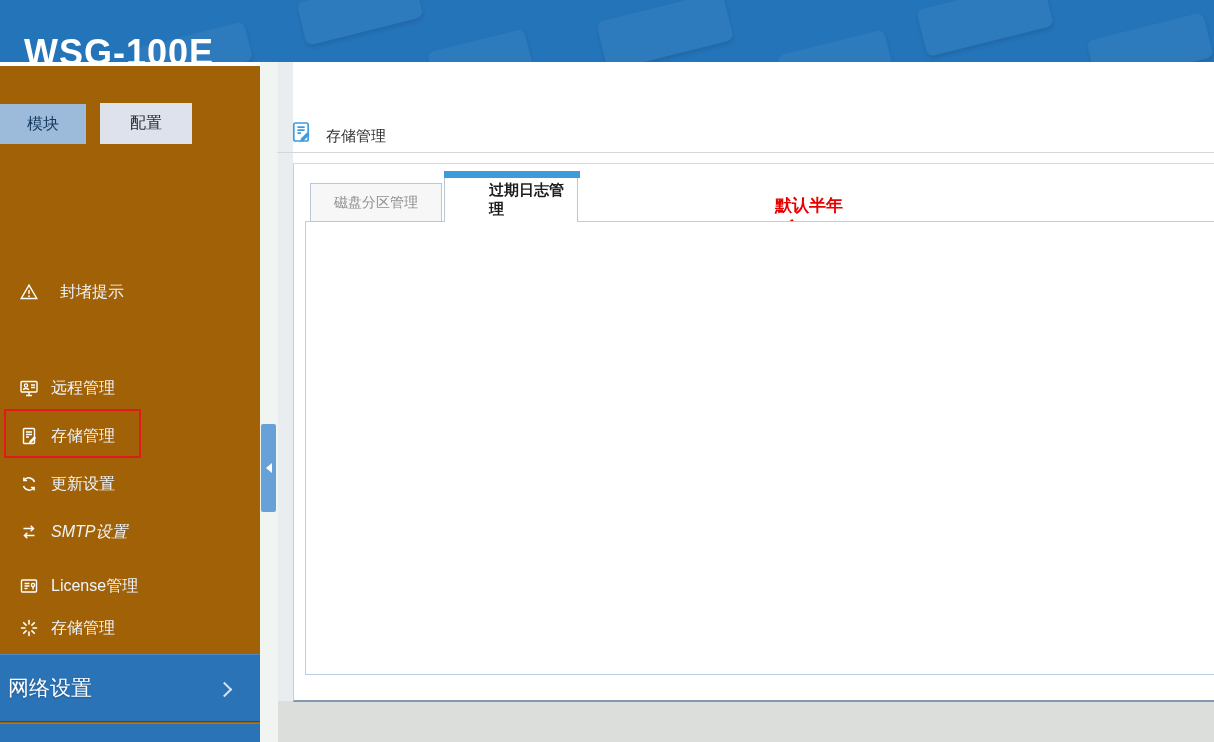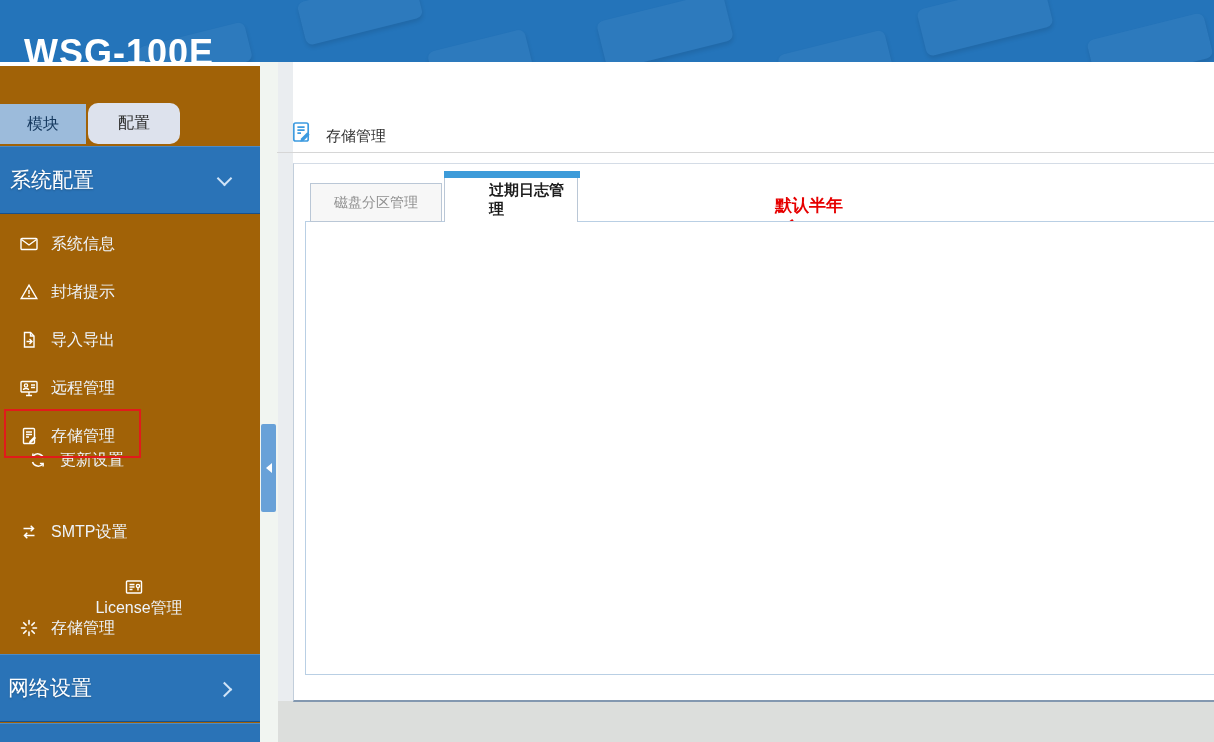--- a/index.html
+++ b/index.html
@@ -11,21 +11,21 @@
   .header{position:absolute;left:0;top:0;width:1214px;height:62px;background:#2474ba;overflow:hidden;}
   .key{position:absolute;border-radius:7px;background:rgba(255,255,255,0.045);
        box-shadow:0 3px 4px rgba(0,0,0,0.10);transform:rotate(-14deg);}
   .logo{position:absolute;left:24px;top:5px;color:#fff;font-size:36px;font-weight:bold;letter-spacing:1px;margin-top:27px;}
 
   
   .sidebar{position:absolute;left:0;top:62px;width:260px;height:712px;background:#a16207;}
   .side-white-line{position:absolute;left:0;top:0;width:260px;height:4px;background:#fff;}
   .side-tab{position:absolute;display:flex;align-items:center;justify-content:center;font-size:16px;cursor:pointer;}
   .side-tab.module{left:0;top:42px;width:86px;height:40px;background:#9cbbdb;color:#16395f;}
-  .side-tab.config{left:88px;top:41px;width:92px;height:41px;background:#dde2ed;color:#2b2b2b;border-radius:10px;}
+  .side-tab.config{left:100px;top:41px;width:92px;height:41px;background:#dde2ed;color:#2b2b2b;}
   .side-section{position:absolute;left:0;width:260px;height:68px;background:#2a73b7;
                 border-top:1px solid #4c8ac5;border-bottom:1px solid #17508d;
                 display:flex;align-items:center;color:#fff;font-size:21px;
                 text-shadow:0 1px 2px rgba(0,0,0,0.25);padding-left:10px;box-sizing:border-box;cursor:pointer;}
   .chev{width:9px;height:9px;border-right:2px solid #cfe3f7;border-bottom:2px solid #cfe3f7;position:absolute;right:30px;}
   .chev.down{transform:rotate(45deg);top:26px;}
   .chev.right{transform:rotate(-45deg);top:29px;}
   .menu-item{position:absolute;left:0;width:260px;height:48px;display:flex;align-items:center;
              padding-left:18px;box-sizing:border-box;color:#eef4fb;font-size:16px;cursor:pointer;}
   .menu-item .mi-icon{width:22px;height:22px;margin-right:11px;display:flex;align-items:center;justify-content:center;}
@@ -115,53 +115,30 @@
   <div class="sidebar">
     <div class="side-white-line"></div>
 
     <div class="side-tab module">
       <span>模块</span>
     </div>
     <div class="side-tab config">
       <span>配置</span>
     </div>
 
-    <div class="side-section" style="top:84px;">
-      <span>系统配置</span>
-      <span class="chev down"></span>
-    </div>
-
-    <div class="menu-item" style="top:158px;">
-      <span class="mi-icon">
-        <svg width="20" height="20" viewBox="0 0 20 20" fill="none" stroke="#fff" stroke-width="1.4">
-          <rect x="2" y="4.5" width="16" height="11" rx="1"></rect>
-            <path d="M2.5 5.5 L10 11 L17.5 5.5"></path>
-          </svg>
-      </span>
-      <span>系统信息</span>
-    </div>
-    <div class="menu-item" style="top:206px;">
+
+    <div class="menu-item" style="top:206px;gap:9px;">
       <span class="mi-icon">
         <svg width="20" height="20" viewBox="0 0 20 20" fill="none" stroke="#fff" stroke-width="1.4">
           <path d="M10 3.2 L17.8 16.5 H2.2 Z"></path>
             <path d="M10 8 v4"></path>
             <circle cx="10" cy="14.2" r="0.9" fill="#fff" stroke="none"></circle>
           </svg>
       </span>
       <span>封堵提示</span>
-    </div>
-    <div class="menu-item" style="top:254px;">
-      <span class="mi-icon">
-        <svg width="20" height="20" viewBox="0 0 20 20" fill="none" stroke="#fff" stroke-width="1.4">
-          <path d="M5.5 2.5 h6 l3.5 3.5 v11 h-9.5 z"></path>
-            <path d="M11.5 2.5 v3.5 h3.5"></path>
-          <path d="M7.5 11.5 h5 M10.5 9 l2.5 2.5 -2.5 2.5"></path>
-          </svg>
-      </span>
-      <span>导入导出</span>
     </div>
     <div class="menu-item" style="top:302px;">
       <span class="mi-icon">
         <svg width="20" height="20" viewBox="0 0 20 20" fill="none" stroke="#fff" stroke-width="1.4">
           <rect x="2" y="3.5" width="16" height="10.5" rx="1"></rect>
             <path d="M7 17.5 h6 M10 14 v3.5"></path>
           <circle cx="7" cy="7.5" r="1.6"></circle>
             <path d="M4.5 12 c0-2 5-2 5 0"></path>
             <path d="M12 7 h4 M12 9.5 h4"></path>
           </svg>
@@ -171,41 +148,41 @@
     <div class="menu-item" style="top:350px;">
       <span class="mi-icon">
         <svg width="20" height="20" viewBox="0 0 20 20" fill="none" stroke="#fff" stroke-width="1.4">
           <rect x="4.5" y="2.5" width="11" height="15" rx="1"></rect>
             <path d="M7 6 h6 M7 8.5 h6 M7 11 h3"></path>
           <path d="M10.5 15 l4.8-4.8 1.8 1.8 -4.8 4.8 -2.4 0.6 z" fill="#fff" stroke="none"></path>
           </svg>
       </span>
       <span>存储管理</span>
     </div>
-    <div class="menu-item" style="top:374px;margin-left:9px;">
+    <div class="menu-item" style="top:398px;">
       <span class="mi-icon">
         <svg width="20" height="20" viewBox="0 0 20 20" fill="none" stroke="#fff" stroke-width="1.5">
           <path d="M15.5 8 a6 6 0 0 0 -10.6 -1.6"></path>
             <path d="M4.9 3.4 v3.2 h3.2"></path>
           <path d="M4.5 12 a6 6 0 0 0 10.6 1.6"></path>
             <path d="M15.1 16.6 v-3.2 h-3.2"></path>
           </svg>
       </span>
       <span>更新设置</span>
     </div>
-    <div class="menu-item" style="top:446px;">
+    <div class="menu-item" style="top:446px;font-style:italic;">
       <span class="mi-icon">
         <svg width="20" height="20" viewBox="0 0 20 20" fill="none" stroke="#fff" stroke-width="1.5">
           <path d="M4.5 6.5 h10 M11.7 3.7 l2.8 2.8 -2.8 2.8"></path>
           <path d="M15.5 13.5 h-10 M8.3 10.7 l-2.8 2.8 2.8 2.8"></path>
           </svg>
       </span>
       <span>SMTP设置</span>
     </div>
-    <div class="menu-item" style="top:514px;flex-direction:column;">
+    <div class="menu-item" style="top:500px;">
       <span class="mi-icon">
         <svg width="20" height="20" viewBox="0 0 20 20" fill="none" stroke="#fff" stroke-width="1.4">
           <rect x="2.5" y="4" width="15" height="12" rx="1"></rect>
             <path d="M5.5 7.5 h5 M5.5 10 h5 M5.5 12.5 h3"></path>
           <circle cx="14" cy="9" r="1.6"></circle>
             <path d="M14 10.6 v2.9"></path>
           </svg>
       </span>
       <span>License管理</span>
     </div>

